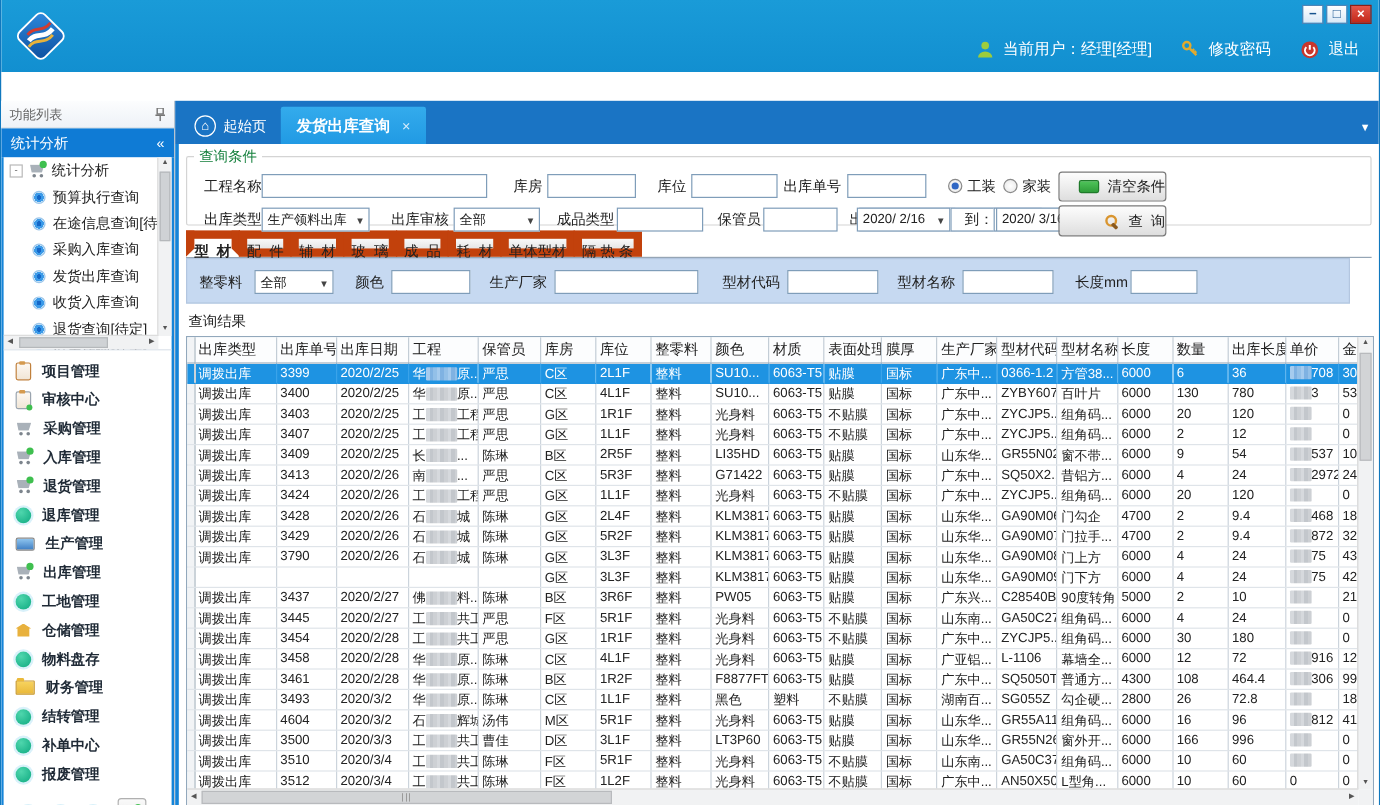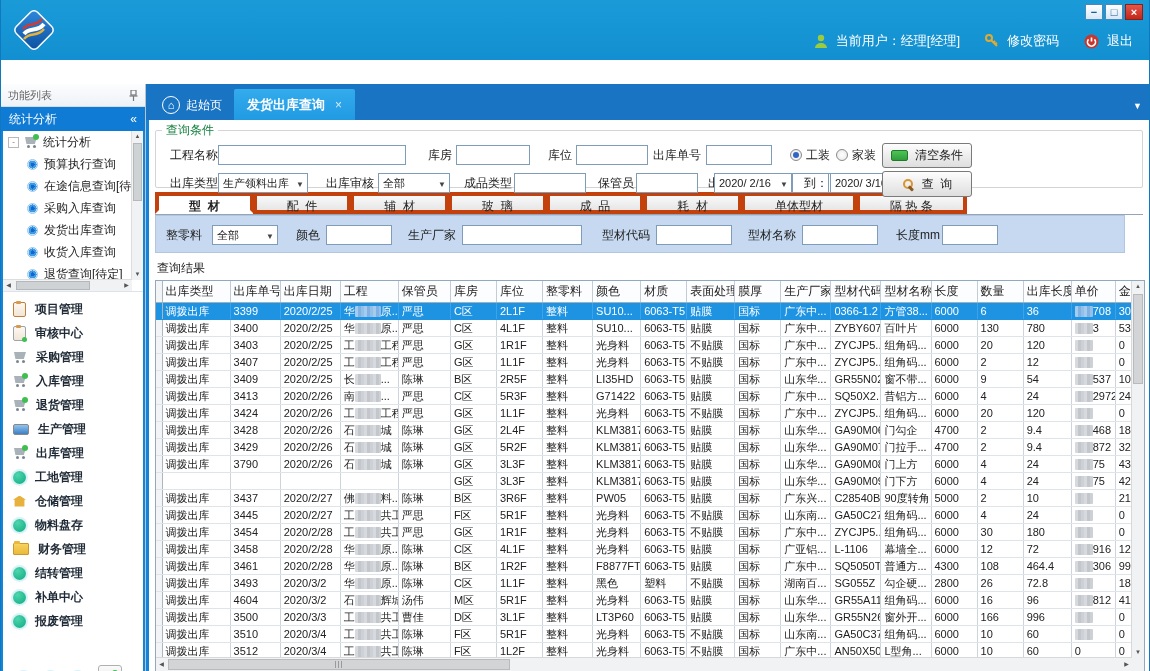--- a/index.html
+++ b/index.html
@@ -70,28 +70,28 @@
   .content{position:relative;flex:1;background:#fff;border-left:3px solid #1584d8;box-sizing:border-box;min-height:0;}
   fieldset.qbox{position:relative;margin:2px 6px 4px 6px;height:64px;border:1px solid #d4d4d4;border-radius:2px;padding:0;}
   fieldset.qbox legend{margin-left:6px;padding:0 4px;font-size:12px;color:#15803d;}
   .flbl{position:absolute;font-size:12px;color:#222;line-height:20px;white-space:pre;}
   .tbx{position:absolute;height:20px;border:1px solid #7f9db9;background:#fff;box-sizing:border-box;font:11px "Liberation Sans",sans-serif;padding:0 3px;}
   .sel-box{position:absolute;height:20px;border:1px solid #7f9db9;background:#fff;font-size:11px;display:flex;align-items:center;padding:0 15px 0 4px;box-sizing:border-box;white-space:pre;}
   .sel-box .car{position:absolute;right:3px;top:6px;font-size:8px;color:#444;}
   .radio-opt{position:absolute;display:flex;align-items:center;gap:4px;font-size:12px;line-height:20px;}
   .radio{width:12px;height:12px;border-radius:50%;border:1px solid #8a8a8a;background:radial-gradient(#fff,#e6e6e6);position:relative;box-sizing:border-box;}
   .radio.on::after{content:"";position:absolute;inset:2px;border-radius:50%;background:#2f66c4;}
-  .qbtn{position:absolute;left:726px;width:88px;height:23px;border:1px solid #7a7a7a;border-radius:3px;background:linear-gradient(#fdfdfd,#dedede);display:flex;align-items:center;justify-content:center;gap:7px;font-size:12px;white-space:pre;cursor:default;}
+  .qbtn{position:absolute;left:726px;width:88px;height:23px;border:1px solid #7a7a7a;border-radius:3px;background:linear-gradient(#fdfdfd,#dedede);display:flex;align-items:center;justify-content:flex-end;gap:7px;font-size:12px;white-space:pre;cursor:default;}
   .ic-clear{width:15px;height:9px;background:linear-gradient(#4fc45a,#2f9e3a);border:1px solid #1f7a2a;border-radius:2px;}
   .ic-search{width:13px;height:13px;position:relative;}
   .ic-search::before{content:"";position:absolute;left:1px;top:1px;width:6px;height:6px;border:2px solid #d9952f;border-radius:50%;}
   .ic-search::after{content:"";position:absolute;right:1px;bottom:1px;width:6px;height:2.5px;background:#8a5a20;transform:rotate(45deg);border-radius:1px;}
 
   .mat-tabs{display:flex;height:22px;margin:2px 6px 0 6px;border-bottom:1px solid #95a5b5;}
-  .mat-tab{padding:0 30px;line-height:20px;font-size:12px;white-space:pre;background:linear-gradient(#f9f9f9,#e6e6e6);border:4px solid #c2410c;margin-right:-1px;box-sizing:border-box;}
+  .mat-tab{padding:0 0;line-height:20px;font-size:12px;white-space:pre;background:linear-gradient(#f9f9f9,#e6e6e6);border:7px solid #c2410c;margin-right:-1px;box-sizing:border-box;}
   .mat-tab.active{background:#fff;border-bottom-color:#fff;font-weight:bold;}
   .filter-strip{position:relative;margin:0 24px 0 6px;height:38px;background:#c6d9f1;border:1px solid #b3c6e0;box-sizing:border-box;}
   .result-label{margin:7px 0 3px 8px;font-size:12px;color:#222;}
 
   
   .grid-wrap{position:relative;margin:0 6px;width:990px;height:392px;border:1px solid #92a8bc;box-sizing:border-box;}
   .grid-clip{position:absolute;left:0;top:0;right:12px;bottom:13px;overflow:hidden;}
   table.grid{border-collapse:collapse;table-layout:fixed;width:1005px;}
   table.grid th{height:21px;font-weight:normal;font-size:12px;text-align:left;padding:0 3px;background:#fcfdfe;border-right:1px solid #c3cdd6;border-bottom:1px solid #9fb0bf;white-space:nowrap;overflow:hidden;}
   table.grid td{height:16px;font-size:11px;padding:0 3px;border-right:1px solid #ccd4dc;border-bottom:1px solid #dfe4e9;white-space:nowrap;overflow:hidden;}
@@ -244,20 +244,24 @@
               </span>
               <span class="mod-lbl">入库管理</span>
             </div>
             <div class="module-item">
               <span class="mod-ic ic-cart-return-icon">
                 <span class="mini-dot"></span>
               </span>
               <span class="mod-lbl">退货管理</span>
             </div>
             <div class="module-item">
+              <span class="mod-ic ic-circle-icon"></span>
+              <span class="mod-lbl">退库管理</span>
+            </div>
+            <div class="module-item">
               <span class="mod-ic ic-production-icon"></span>
               <span class="mod-lbl">生产管理</span>
             </div>
             <div class="module-item">
               <span class="mod-ic ic-cart-out-icon">
                 <span class="mini-dot"></span>
               </span>
               <span class="mod-lbl">出库管理</span>
             </div>
             <div class="module-item">

